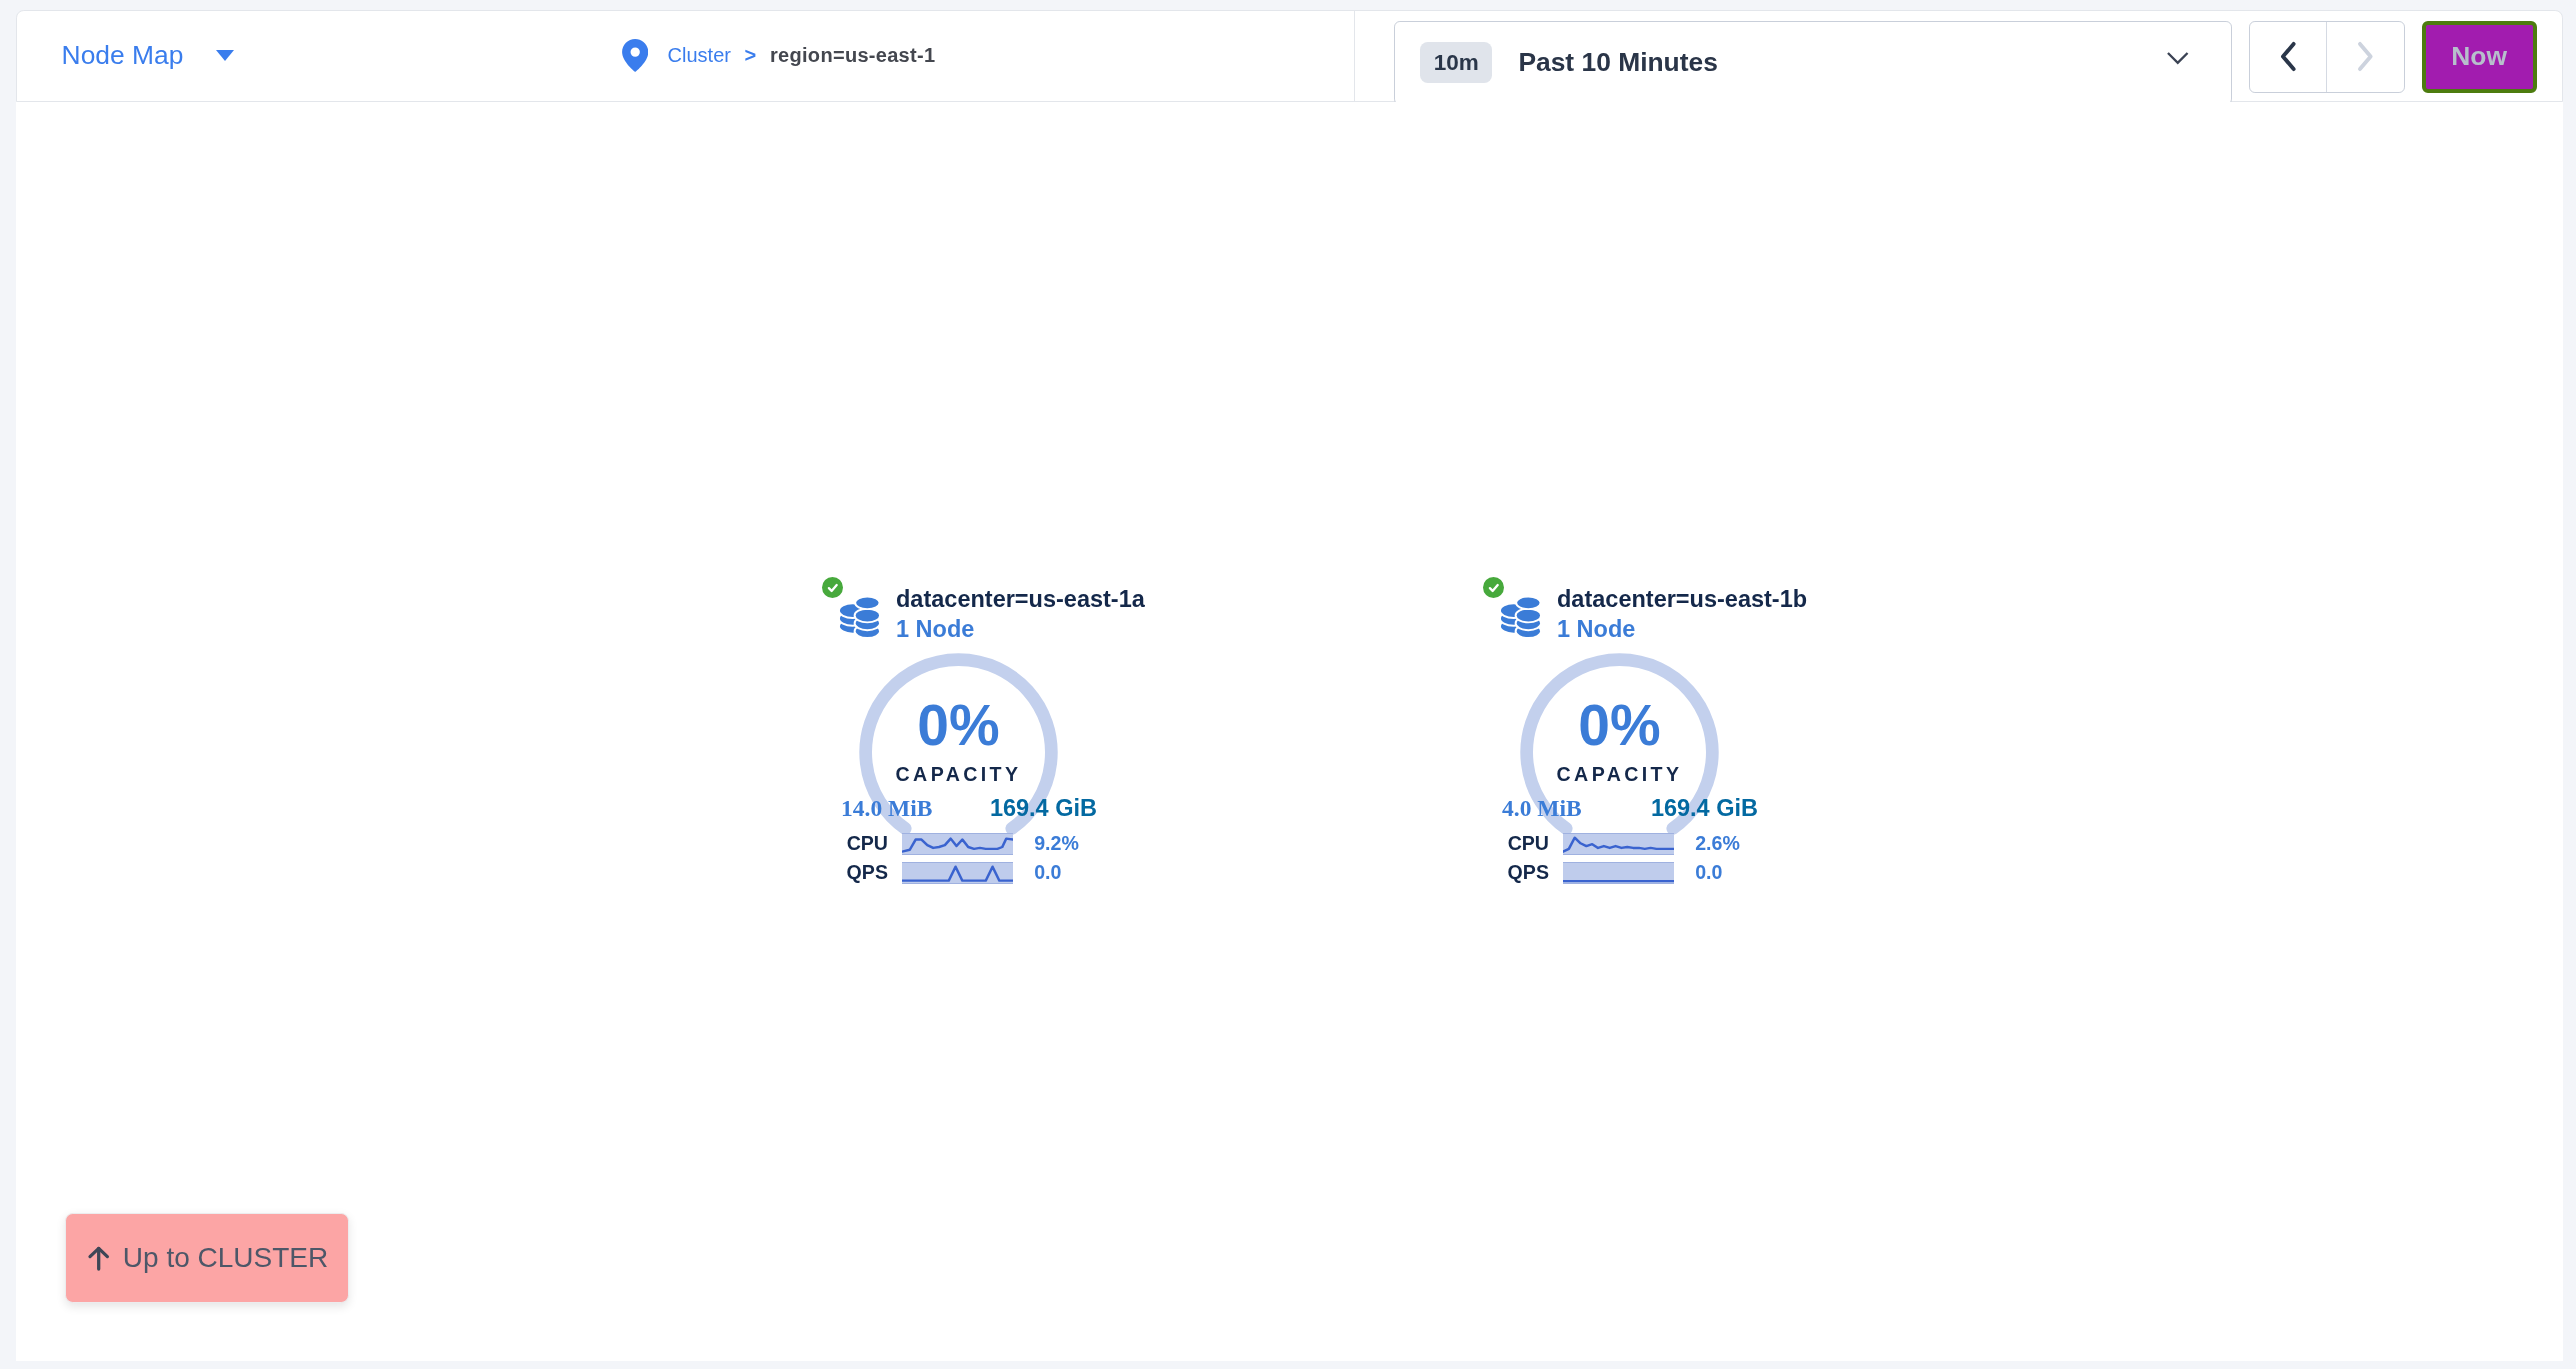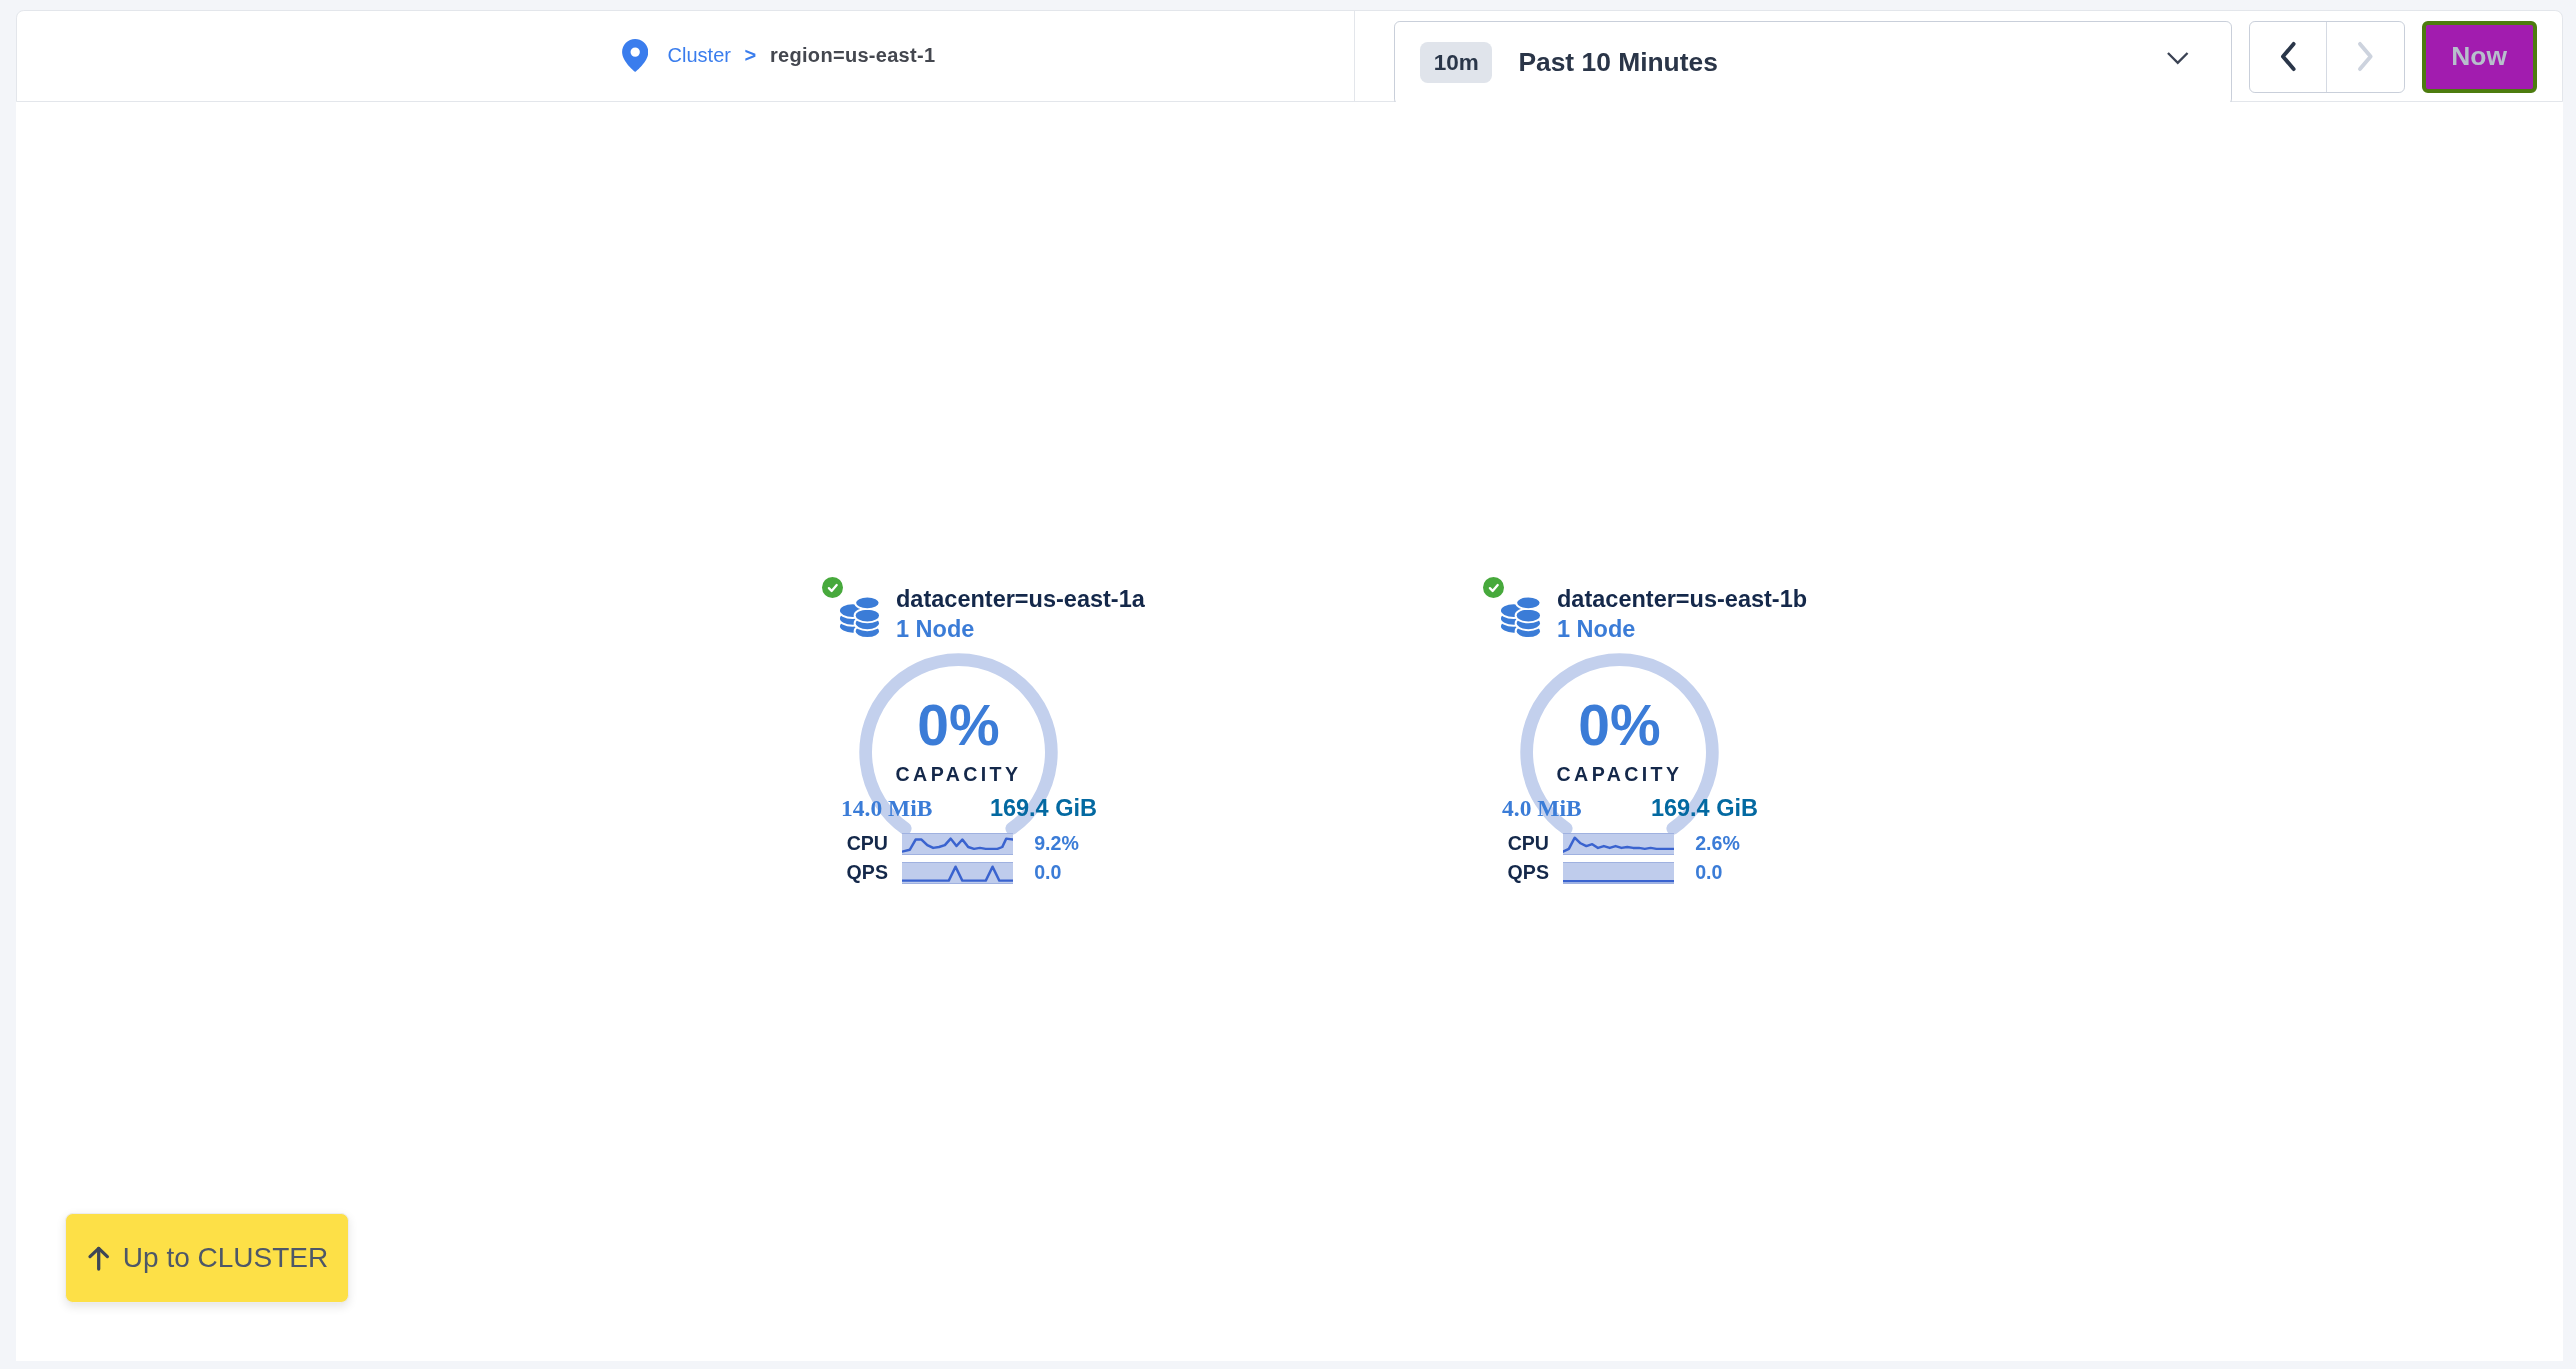--- a/index.html
+++ b/index.html
@@ -117,31 +117,35 @@
     background:#bfccec; border-top:1px solid #9fb1e0; border-bottom:1px solid #9fb1e0;
   }
   .sparkline svg { width:100%; height:100%; display:block; }
   .metric-value {
     margin-left:21.5px; font-size:19.6px; font-weight:700; color:#3b7cd7;
   }
 
   
   .up-button {
     position:absolute; left:65px; top:1213px; width:284px; height:90px;
-    background:#fde047; border:1px solid #ececee; border-radius:7.8px;
+    background:#fca5a5; border:1px solid #ececee; border-radius:7.8px;
     box-shadow:0 3.9px 9.8px rgba(0,0,0,.10);
     display:flex; align-items:center; justify-content:center; gap:11.7px;
     font-size:28px; color:#4d5768; cursor:pointer;
   }
 </style>
 </head>
 <body>
 
 <div class="header">
 
+  <div class="view-selector">
+    <span class="label">Node Map</span>
+    <span class="caret-down"></span>
+  </div>
 
   <div class="breadcrumb">
     <svg class="pin-icon" viewBox="0 0 27 34">
       <path fill="#3a7ded" d="M13.5 0C6.04 0 0 6.04 0 13.5 0 23.63 13.5 34 13.5 34S27 23.63 27 13.5C27 6.04 20.96 0 13.5 0zm0 18.3a4.8 4.8 0 1 1 0-9.6 4.8 4.8 0 0 1 0 9.6z"></path>
     </svg>
     <span class="link">Cluster</span>
     <span class="sep">&gt;</span>
     <span class="current">region=us-east-1</span>
   </div>
 

